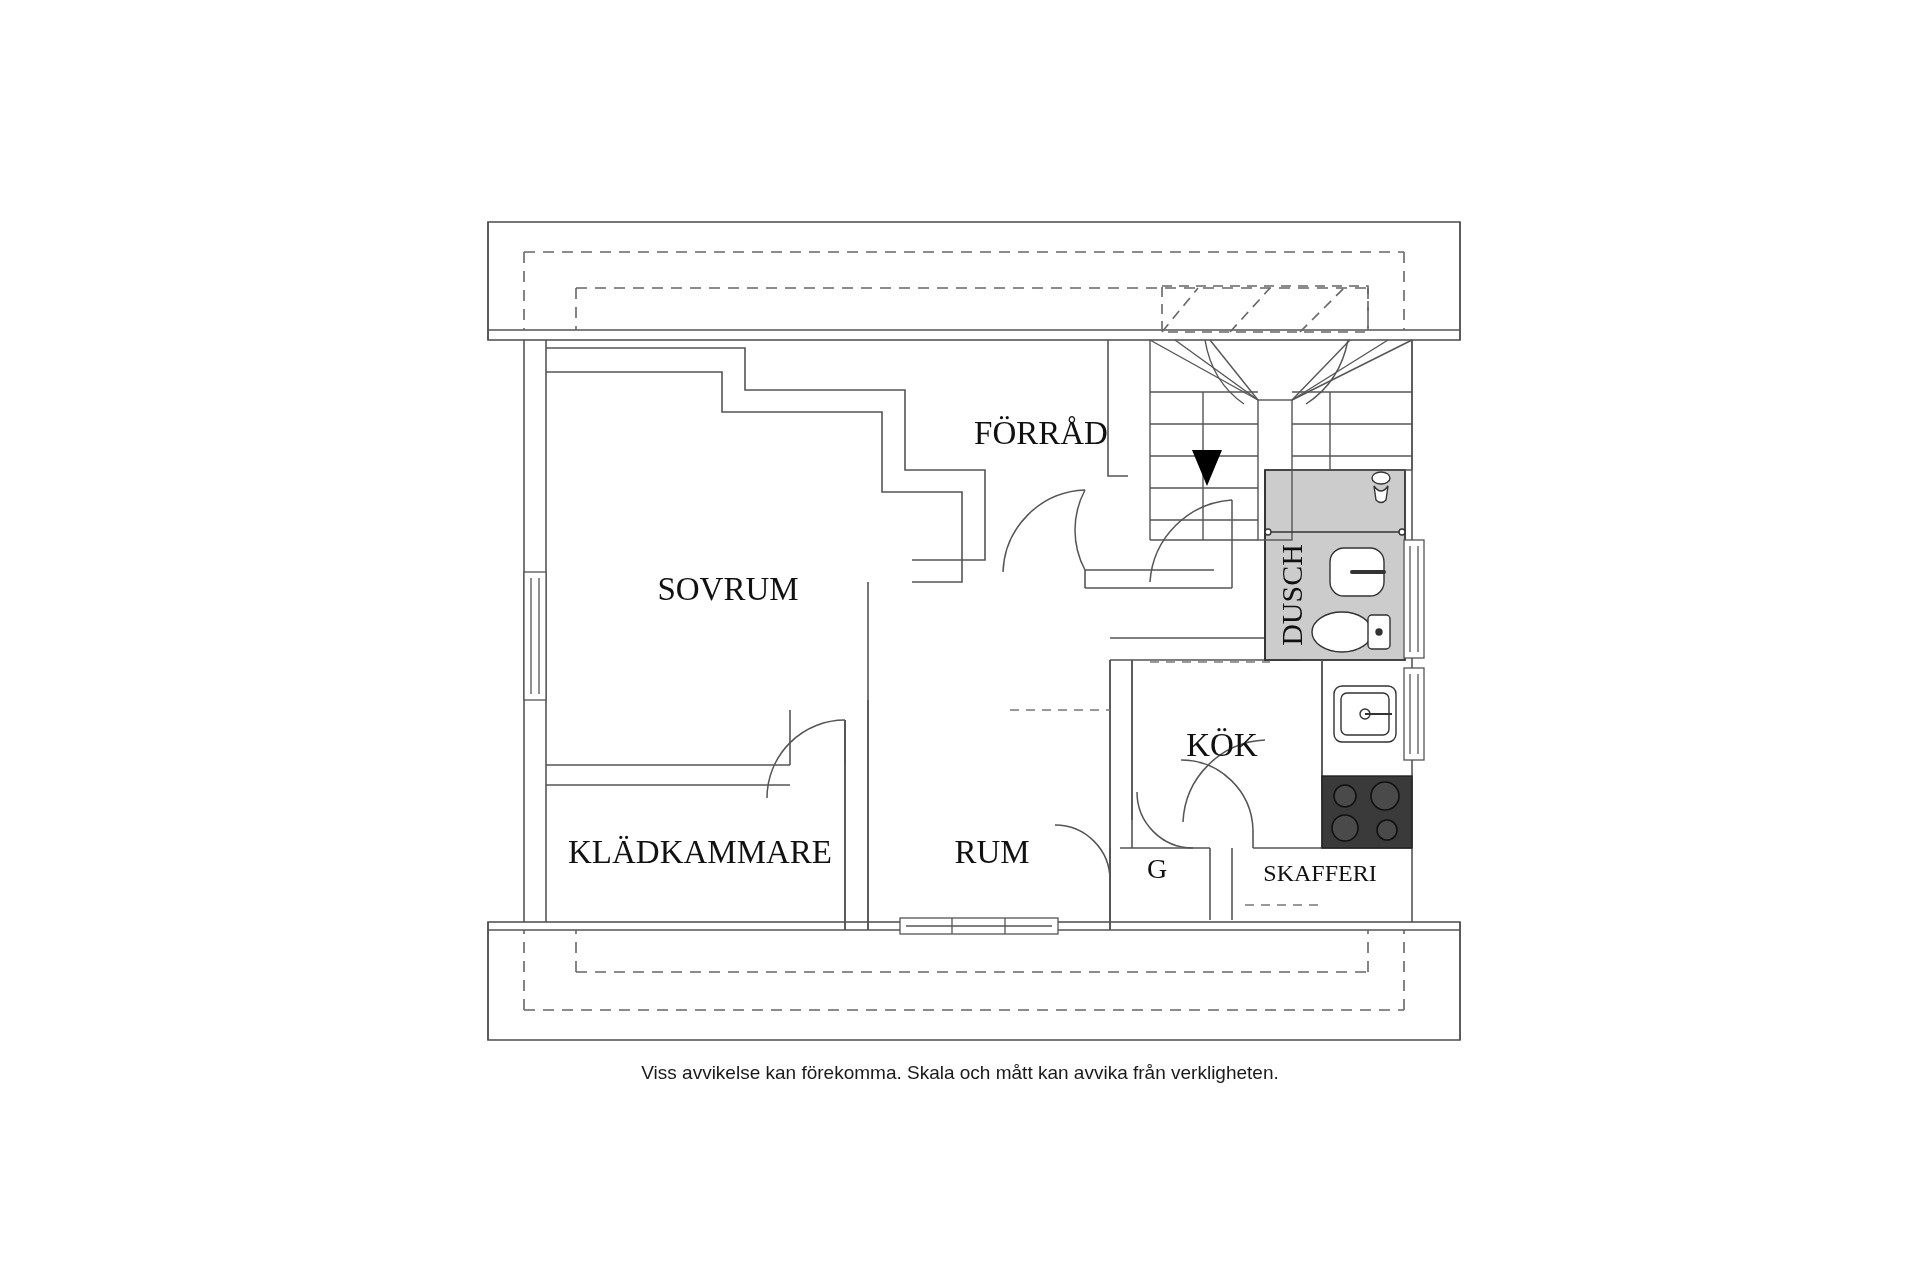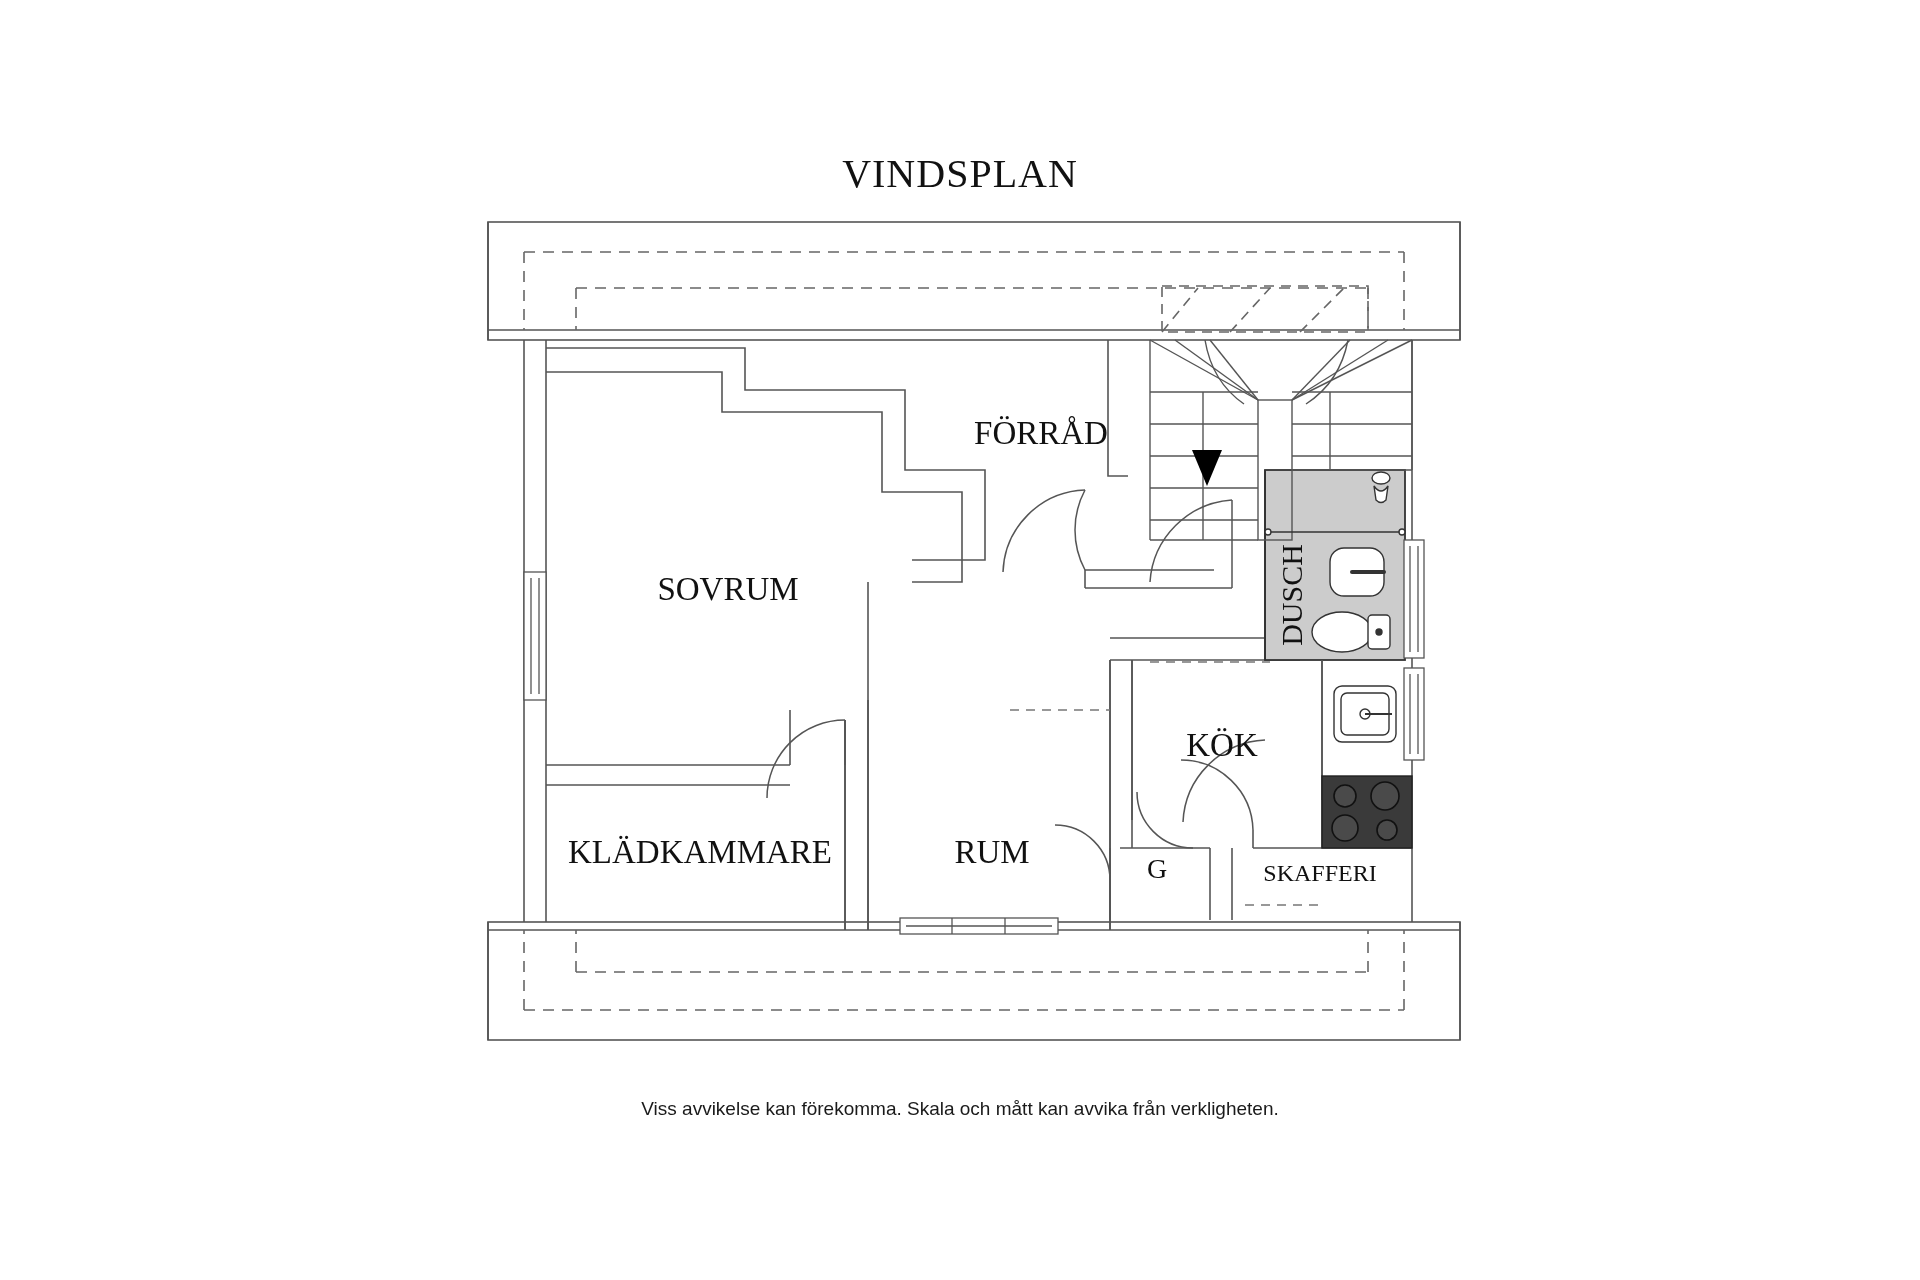--- a/index.html
+++ b/index.html
@@ -34,40 +34,38 @@
   }
   .disclaimer {
     position: absolute;
     left: 0;
     top: 1062px;
     width: 1920px;
     text-align: center;
     font-family: "Liberation Sans", sans-serif;
     font-size: 19px;
     color: #1a1a1a;
-    margin-top: 36px;
   }
   svg#floorplan {
     position: absolute;
     left: 0;
     top: 0;
   }
   .roomlabel {
     font-family: "Liberation Serif", serif;
     fill: #111;
     text-anchor: middle;
     dominant-baseline: middle;
   }
 </style>
 </head>
 <body>
 
 <div id="plan-root">
 
-  <div class="plan-title">VINDSPLAN</div>
 
   <svg id="floorplan" width="1920" height="1280" viewBox="0 0 1920 1280">
 
     <g fill="none" stroke="#555" stroke-width="1.6">
 
       <rect x="488" y="222" width="972" height="118" fill="#fff"></rect>
       <line x1="488" y1="330" x2="1460" y2="330"></line>
 
       <rect x="488" y="922" width="972" height="118" fill="#fff"></rect>
       <line x1="488" y1="930" x2="1460" y2="930"></line>

